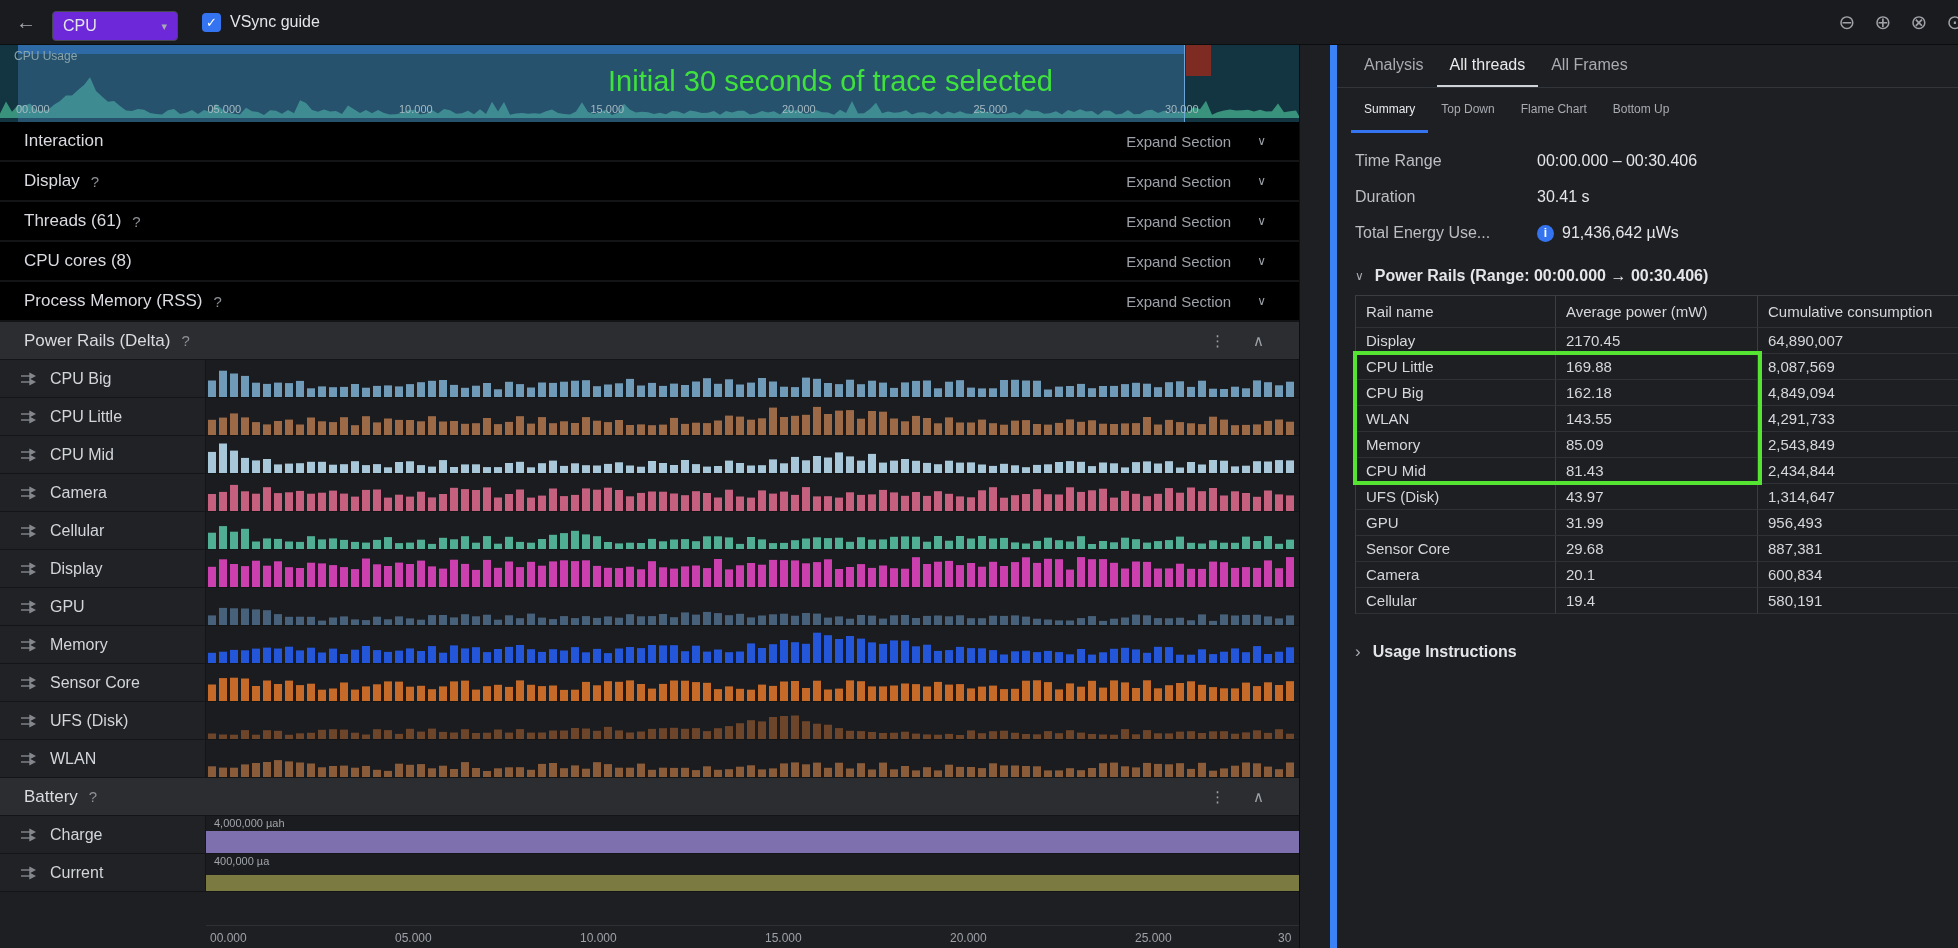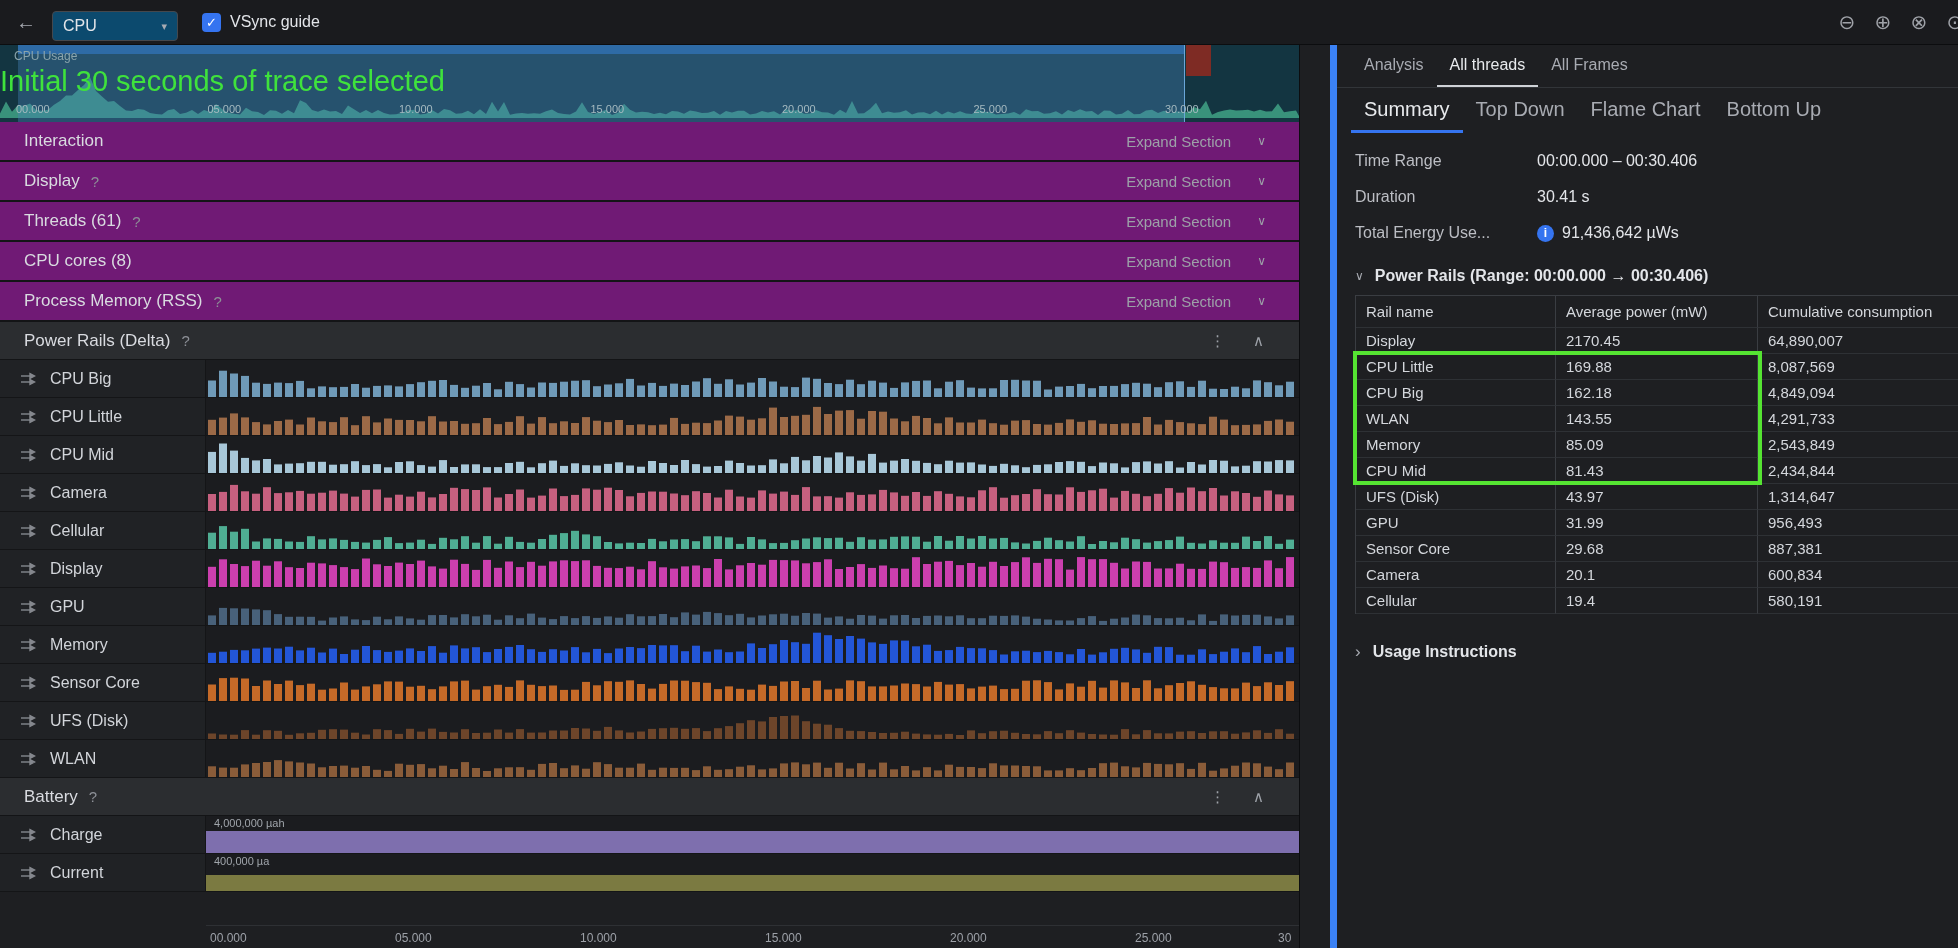--- a/index.html
+++ b/index.html
@@ -1,40 +1,40 @@
 <!DOCTYPE html>
 <html><head>
 <meta charset="utf-8">
 <style>
   *{box-sizing:border-box;margin:0;padding:0;}
   html,body{background:#111214;}
   .app{position:relative;width:1958px;height:948px;background:#1e1f22;font-family:"Liberation Sans",sans-serif;overflow:hidden;color:#dfe1e5;}
   
   .toolbar{position:absolute;left:0;top:0;width:100%;height:45px;background:#1a1b1e;border-bottom:1px solid #0c0d0f;display:flex;align-items:center;overflow:hidden;}
   .back{margin-left:16px;font-size:20px;color:#a8abb2;cursor:pointer;}
-  .combo{margin-left:16px;width:126px;height:30px;border:1px solid #45484d;border-radius:4px;display:flex;align-items:center;padding:0 10px;font-size:16px;color:#e3e5e9;background:#0c4a6e;cursor:pointer;margin-top:8px;}
+  .combo{margin-left:16px;width:126px;height:30px;border:1px solid #45484d;border-radius:4px;display:flex;align-items:center;padding:0 10px;font-size:16px;color:#e3e5e9;background:#6d28d9;cursor:pointer;margin-top:8px;}
   .combo .caret{margin-left:auto;font-size:11px;color:#a8abb2;}
   .vsync{margin-left:24px;display:flex;align-items:center;gap:9px;cursor:pointer;}
   .checkbox{width:19px;height:19px;border-radius:4px;background:#3574f0;color:#fff;font-size:13px;line-height:19px;text-align:center;}
   .vsync-label{font-size:16px;color:#e3e5e9;}
   .tb-icons{margin-left:auto;margin-right:-8px;display:flex;gap:14px;}
   .tb-icon{font-size:20px;color:#9fa2a8;width:22px;text-align:center;cursor:pointer;}
   
   .left{position:absolute;left:0;top:45px;width:1300px;height:903px;background:#1e1f22;border-right:1px solid #0c0d0f;overflow:hidden;}
   .cpu-track{position:absolute;left:0;top:0;width:1300px;height:77px;background:#133541;overflow:hidden;}
   .cpu-usage-label{position:absolute;left:14px;top:4px;font-size:12px;color:#8aa4ac;z-index:5;}
   .wave{position:absolute;left:0;bottom:0;z-index:1;}
   .selection{position:absolute;left:18px;top:0;width:1167px;height:77px;background:rgba(72,132,184,0.38);border-right:1px solid #6aa6d8;z-index:2;cursor:ew-resize;}
   .sel-handle{position:absolute;left:0;top:0;width:100%;height:9px;background:#2e6ba6;}
-  .annotation{position:absolute;left:0;top:20px;width:1053px;text-align:left;font-size:29px;z-index:4;}
+  .annotation{position:absolute;left:0;top:20px;width:1053px;text-align:right;font-size:29px;z-index:4;}
   .red-marker{position:absolute;left:1186px;top:0;width:25px;height:31px;background:#7e2b24;z-index:3;}
   .top-ruler{position:absolute;left:0;bottom:5px;width:1300px;height:14px;z-index:3;font-size:11px;color:#a5bac0;}
   .top-ruler span{position:absolute;top:0;}
   .sections{position:absolute;left:0;top:77px;width:1300px;}
-  .section-row{height:40px;background:#701a75;border-bottom:2px solid #131416;display:flex;align-items:center;cursor:pointer;}
+  .section-row{height:40px;background:#000000;border-bottom:2px solid #131416;display:flex;align-items:center;cursor:pointer;}
   .section-title{margin-left:24px;font-size:17px;color:#d9dbe0;}
   .help{margin-left:11px;font-size:15px;color:#8d9097;}
   .expand{margin-left:auto;margin-right:34px;display:flex;align-items:center;gap:26px;font-size:15px;color:#9da1a8;}
   .expand .chev{font-size:12px;}
   .group-header{position:absolute;left:0;width:1300px;height:38px;background:#2b2d30;border-bottom:1px solid #131416;display:flex;align-items:center;cursor:pointer;}
   .hdr-icons{margin-left:auto;margin-right:36px;display:flex;gap:28px;color:#9da1a8;}
   .hdr-icons span{font-size:15px;cursor:pointer;}
   .rails{position:absolute;left:0;top:315px;width:1300px;}
   .rail-row{height:38px;display:flex;border-bottom:1px solid #141517;}
   .rail-label{width:206px;background:#202225;display:flex;align-items:center;border-right:1px solid #141517;flex:none;cursor:pointer;}
@@ -46,21 +46,21 @@
   .bat-value{position:absolute;left:8px;top:1px;font-size:11px;color:#a0a5ab;z-index:2;}
   .bat-bar{position:absolute;left:0;bottom:0;width:100%;z-index:1;}
   .axis{position:absolute;left:206px;top:880px;width:1094px;height:23px;border-top:1px solid #2e3034;font-size:12px;color:#9da1a8;overflow:hidden;background:#1e1f22;}
   .axis span{position:absolute;top:5px;}
   
   .right{position:absolute;left:1330px;top:45px;width:628px;height:903px;background:#1e1f22;border-left:7px solid #3b82f6;}
   .tabs1{height:43px;display:flex;align-items:stretch;padding-left:14px;border-bottom:1px solid #323539;}
   .tab1{display:flex;align-items:center;padding:0 13px;font-size:16px;color:#a8abb2;border-bottom:2px solid transparent;cursor:pointer;}
   .tab1.active{color:#e8eaed;border-bottom-color:#cfd2d7;}
   .tabs2{height:45px;display:flex;align-items:stretch;padding-left:14px;}
-  .tab2{display:flex;align-items:center;padding:0 13px;font-size:20px;color:#a8abb2;border-bottom:3px solid transparent;cursor:pointer;}
+  .tab2{display:flex;align-items:center;padding:0 13px;font-size:12px;color:#a8abb2;border-bottom:3px solid transparent;cursor:pointer;}
   .tab2.active{color:#e8eaed;border-bottom-color:#3574f0;}
   .summary{padding:10px 0 0 18px;}
   .kv{display:flex;align-items:center;min-height:36px;font-size:16px;}
   .kv .k{width:182px;color:#bcbec4;flex:none;white-space:nowrap;overflow:hidden;}
   .kv .v{color:#e3e5e9;display:flex;align-items:center;gap:8px;white-space:nowrap;}
   .info-icon{width:17px;height:17px;border-radius:50%;background:#3574f0;color:#fff;font-size:12px;font-weight:bold;display:inline-flex;align-items:center;justify-content:center;font-style:normal;}
   .pr-head{display:flex;align-items:center;gap:11px;margin:16px 0 10px 0;font-size:16px;font-weight:bold;color:#e3e5e9;cursor:pointer;}
   .pr-head .chev{font-size:12px;color:#a8abb2;font-weight:normal;}
   .table{position:relative;width:607px;border-top:1px solid #3a3d42;border-left:1px solid #3a3d42;}
   .trow{display:grid;grid-template-columns:200px 202px 204px;}

